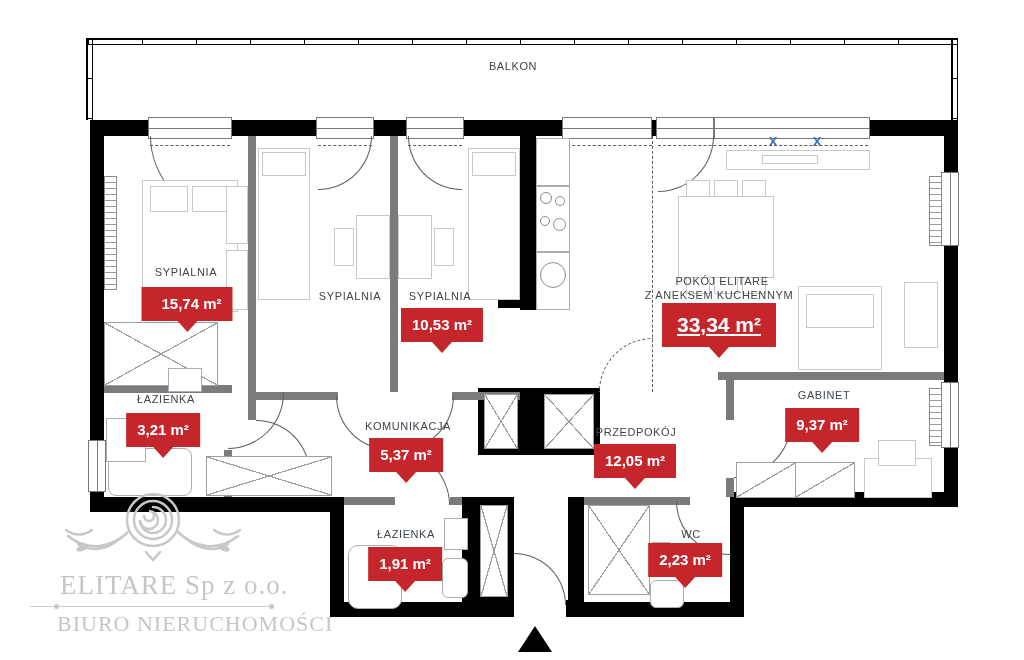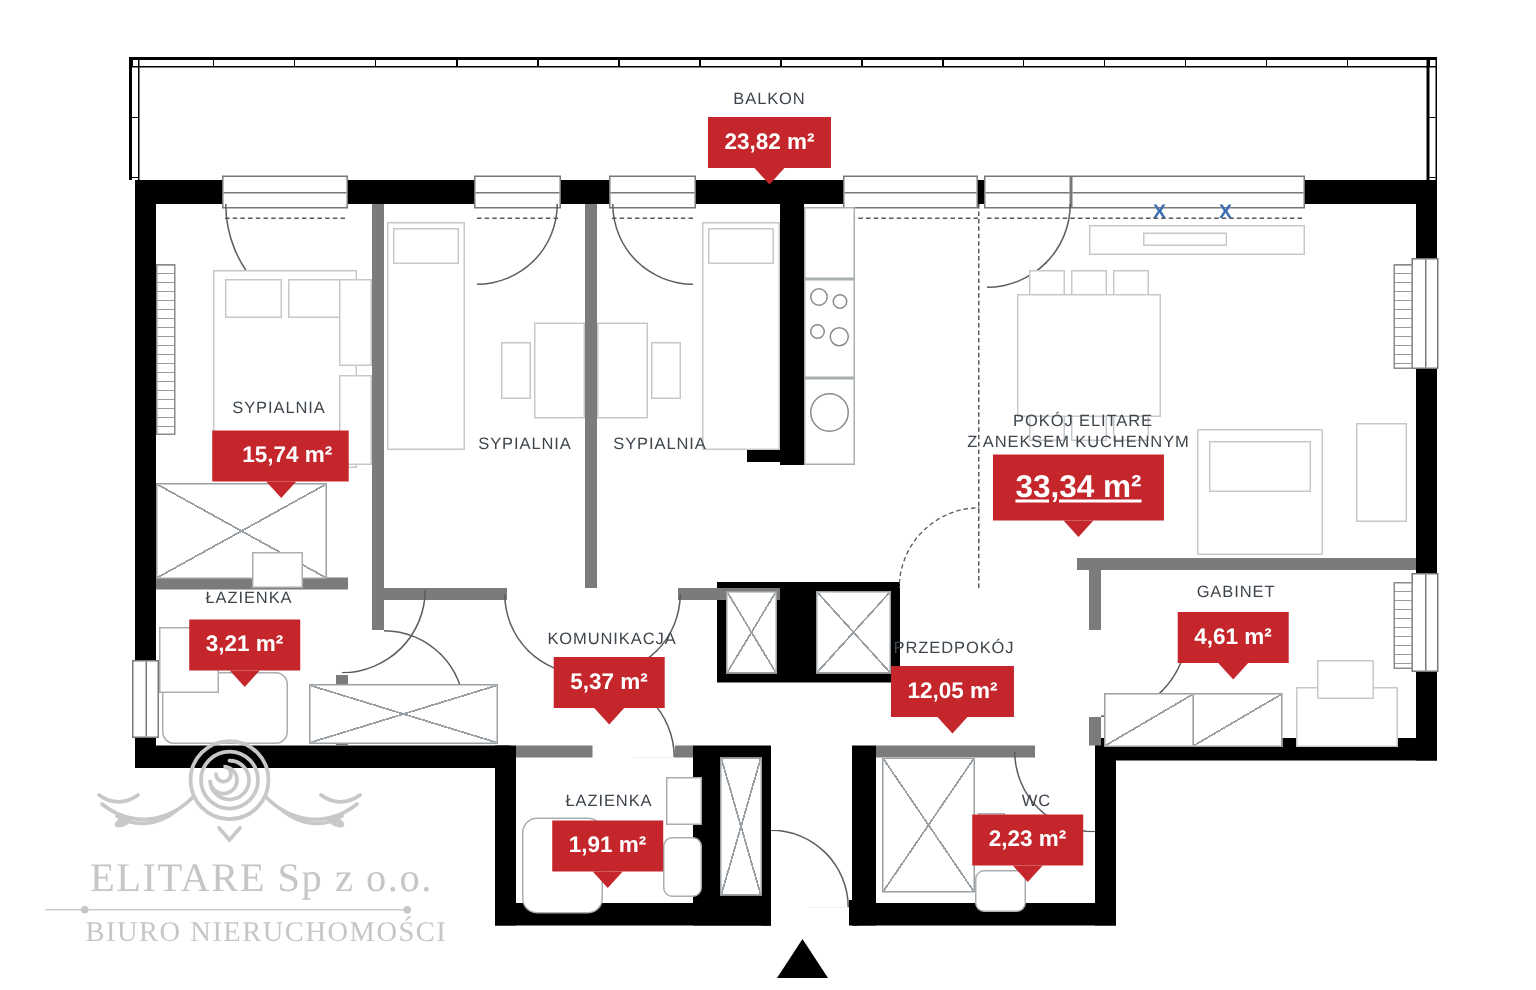--- a/index.html
+++ b/index.html
@@ -189,37 +189,37 @@
   <div class="label" style="left:440px;top:296px;">SYPIALNIA</div>
   <div class="label" style="left:722px;top:281px;">POKÓJ ELITARE</div>
   <div class="label" style="left:719px;top:295px;">Z ANEKSEM KUCHENNYM</div>
   <div class="label" style="left:166px;top:399px;">ŁAZIENKA</div>
   <div class="label" style="left:408px;top:426px;">KOMUNIKACJA</div>
   <div class="label" style="left:636px;top:432px;">PRZEDPOKÓJ</div>
   <div class="label" style="left:824px;top:395px;">GABINET</div>
   <div class="label" style="left:406px;top:534px;">ŁAZIENKA</div>
   <div class="label" style="left:691px;top:534px;">WC</div>
 
-  <div class="badge" style="left:513px;top:78px;">23,82 m²</div>
   <div class="badge" style="left:187px;top:287px;padding-left:20px;">15,74 m²</div>
+  <div class="badge" style="left:442px;top:308px;">10,53 m²</div>
   <div class="badge big" style="left:719px;top:303px;text-decoration:underline;">33,34 m²</div>
   <div class="badge" style="left:163px;top:413px;">3,21 m²</div>
   <div class="badge" style="left:406px;top:438px;">5,37 m²</div>
   <div class="badge" style="left:635px;top:444px;">12,05 m²</div>
-  <div class="badge" style="left:822px;top:408px;">4,61 m²</div>
+  <div class="badge" style="left:822px;top:408px;">9,37 m²</div>
   <div class="badge" style="left:405px;top:547px;">1,91 m²</div>
   <div class="badge" style="left:685px;top:543px;">2,23 m²</div>
 
   <svg width="190" height="88" viewBox="0 0 190 88" style="position:absolute;left:58px;top:486px;" fill="none" stroke="#c8c8c8" stroke-width="2.5" stroke-linecap="round">
     <circle cx="95" cy="34" r="26"></circle>
     <circle cx="95" cy="34" r="19"></circle>
     <path d="M95 21 a13 13 0 1 1 -13 13 a9 9 0 1 0 9 -9 a5 5 0 1 1 -5 5"></path>
     <path d="M70 46 C 54 62, 30 66, 10 50 M 20 58 C 32 66, 48 64, 60 54 M 34 44 C 26 50, 16 50, 8 44"></path>
     <path d="M120 46 C 136 62, 160 66, 180 50 M 170 58 C 158 66, 142 64, 130 54 M 156 44 C 164 50, 174 50, 182 44"></path>
     <path d="M88 66 L95 74 L102 66"></path>
     <ellipse cx="24" cy="62" rx="6" ry="3" fill="#c8c8c8" stroke="none" transform="rotate(-25 24 62)"></ellipse>
     <ellipse cx="166" cy="62" rx="6" ry="3" fill="#c8c8c8" stroke="none" transform="rotate(25 166 62)"></ellipse>
   </svg>
   <div class="wm-title" style="left:60px;top:570px;font-size:27px;letter-spacing:1px;">ELITARE Sp z o.o.</div>
   <div class="wm-line" style="left:30px;top:606px;width:244px;"></div>
-  <div class="wm-title" style="left:57px;top:611px;font-size:19px;letter-spacing:1px;">BIURO NIERUCHOMOŚCI</div>
+  <div class="wm-title" style="left:57px;top:611px;font-size:22px;letter-spacing:1px;">BIURO NIERUCHOMOŚCI</div>
 
 </div>
 
 </body></html>

